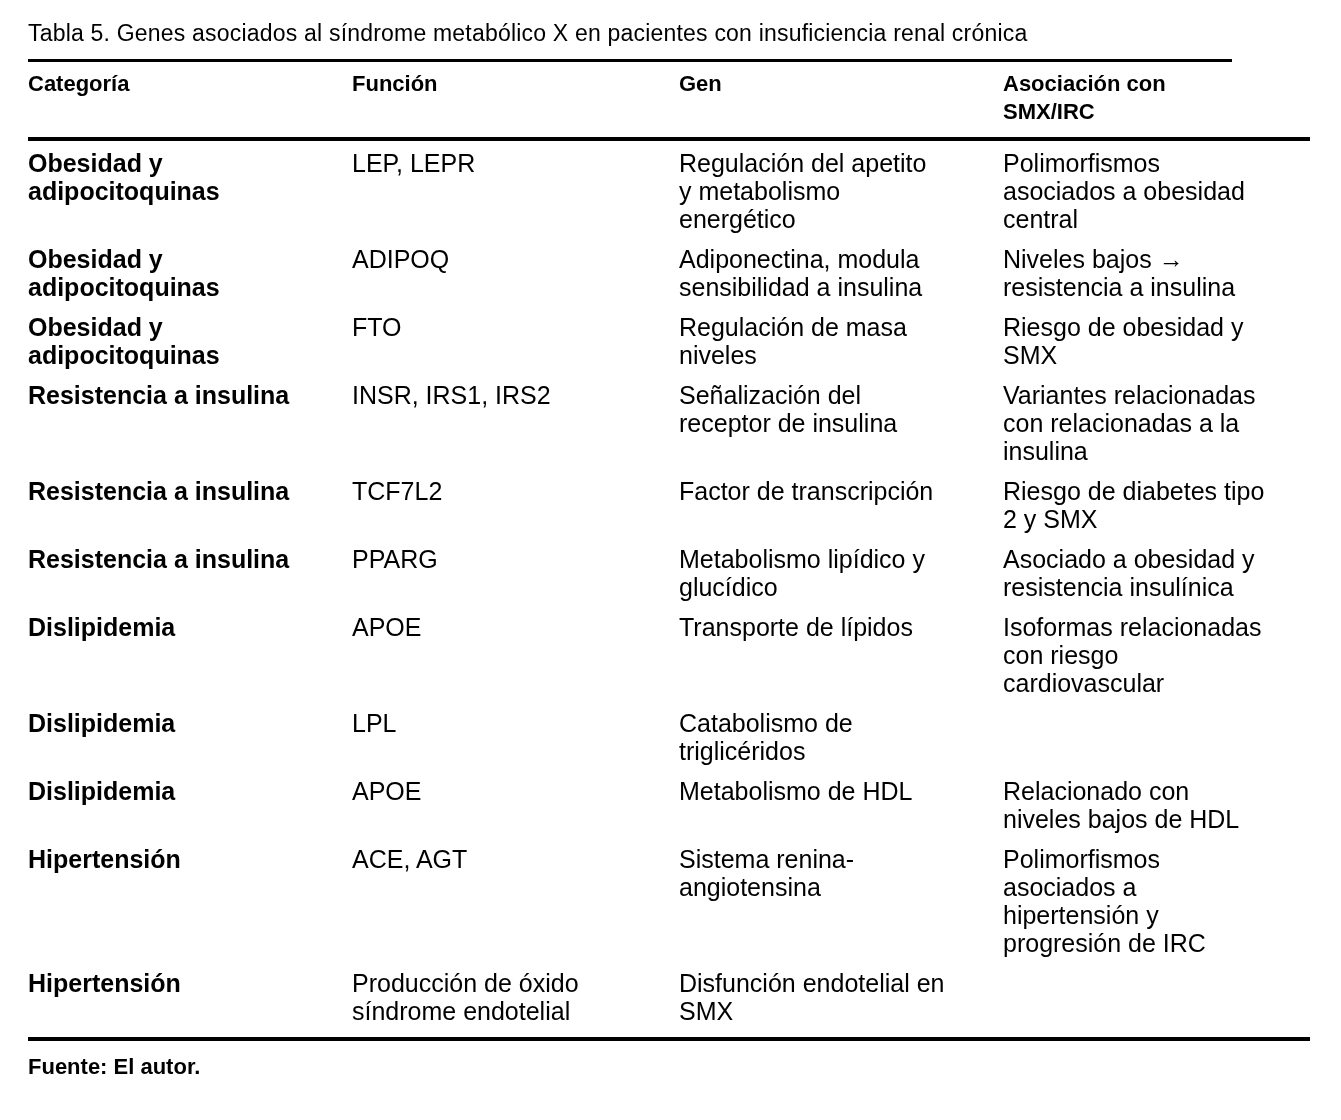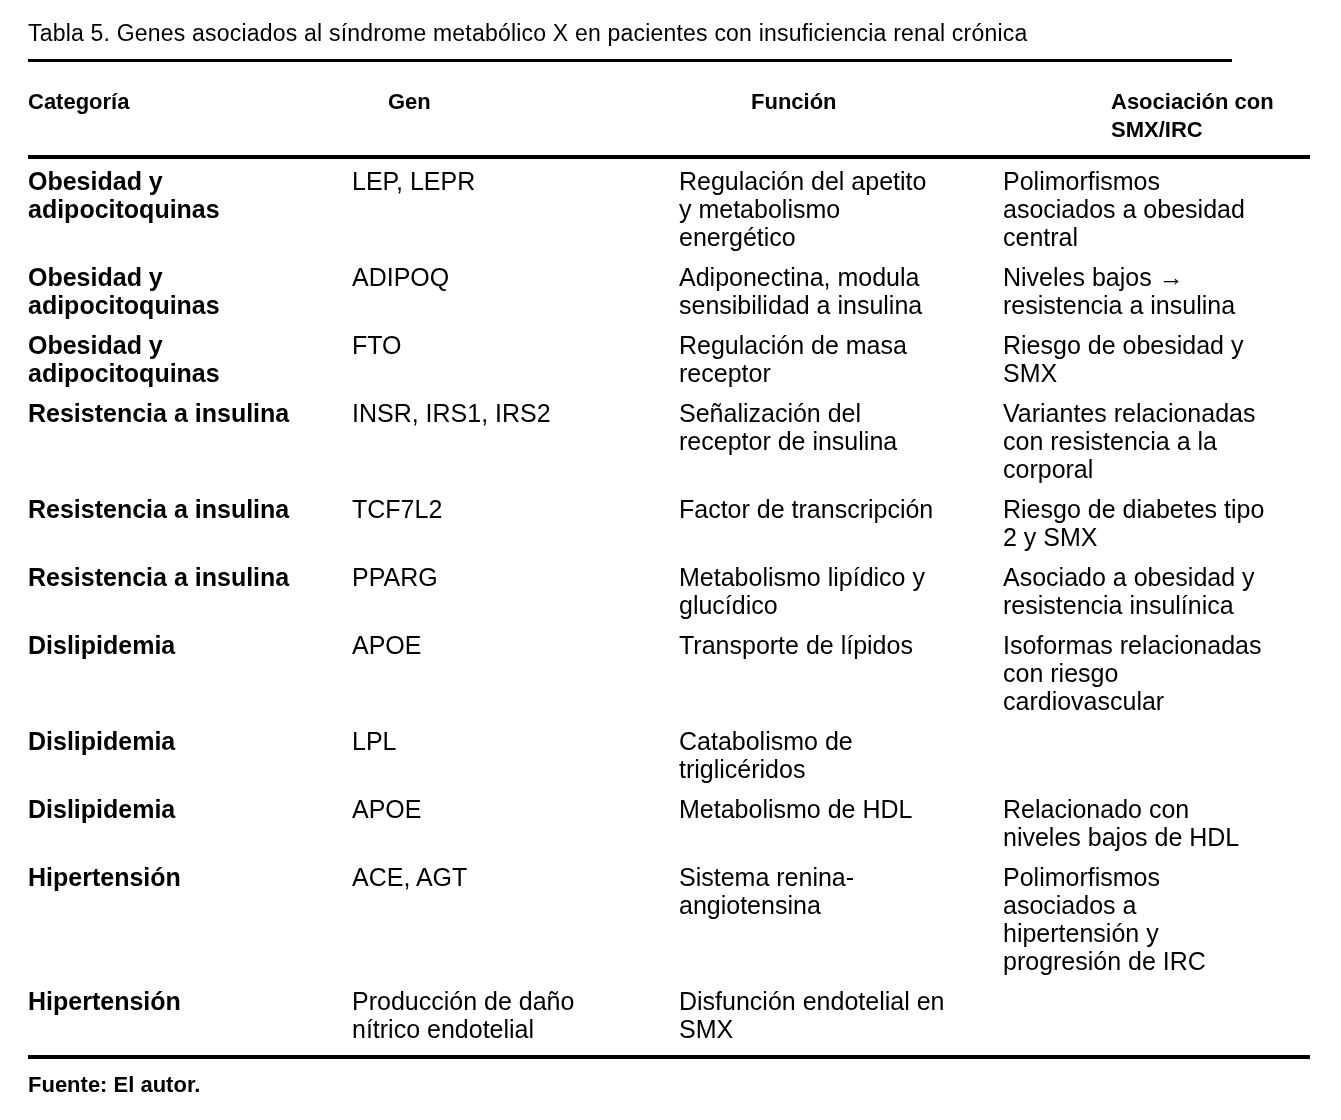--- a/index.html
+++ b/index.html
@@ -34,21 +34,21 @@
   .rule-title  { width: 1204px; border-top-width: 3px; }
   .rule-header { width: 1282px; border-top-width: 4px; }
   .rule-bottom { width: 1282px; border-top-width: 4px; }
 
   .grid-row {
     display: grid;
     grid-template-columns: 324px 327px 324px 307px;
     width: 1282px;
     align-items: start;
   }
-  .header-row { padding-top: 26px; gap: 36px; }
+  .header-row { padding-top: 8px; }
   .header-cell {
     font-size: 22px;
     font-weight: bold;
     line-height: 28px;
     padding-bottom: 11px;
   }
   .header-cell.assoc { max-width: 200px; }
 
   .tbody { padding-top: 8px; }
   .cell {
@@ -72,22 +72,22 @@
 <body>
 
 <div class="page">
 
   <div class="title">Tabla 5. Genes asociados al síndrome metabólico X en pacientes con insuficiencia renal crónica</div>
 
   <div class="rule rule-title"></div>
 
   <div class="grid-row header-row">
     <div class="header-cell">Categoría</div>
+    <div class="header-cell">Función</div>
     <div class="header-cell">Gen</div>
-    <div class="header-cell">Función</div>
     <div class="header-cell assoc">Asociación con SMX/IRC</div>
   </div>
 
   <div class="rule rule-header"></div>
 
   <div class="tbody">
 
     <div class="grid-row">
       <div class="cell category">Obesidad y adipocitoquinas</div>
       <div class="cell gene">LEP, LEPR</div>
@@ -98,29 +98,29 @@
     <div class="grid-row">
       <div class="cell category">Obesidad y adipocitoquinas</div>
       <div class="cell gene">ADIPOQ</div>
       <div class="cell func">Adiponectina, modula sensibilidad a insulina</div>
       <div class="cell assoc">Niveles bajos → resistencia a insulina</div>
     </div>
 
     <div class="grid-row">
       <div class="cell category">Obesidad y adipocitoquinas</div>
       <div class="cell gene">FTO</div>
-      <div class="cell func">Regulación de masa receptor</div>
+      <div class="cell func">Regulación de masa niveles</div>
       <div class="cell assoc">Riesgo de obesidad y SMX</div>
     </div>
 
     <div class="grid-row">
       <div class="cell category">Resistencia a insulina</div>
       <div class="cell gene">INSR, IRS1, IRS2</div>
       <div class="cell func">Señalización del receptor de insulina</div>
-      <div class="cell assoc">Variantes relacionadas con resistencia a la corporal</div>
+      <div class="cell assoc">Variantes relacionadas con relacionadas a la insulina</div>
     </div>
 
     <div class="grid-row">
       <div class="cell category">Resistencia a insulina</div>
       <div class="cell gene">TCF7L2</div>
       <div class="cell func">Factor de transcripción</div>
       <div class="cell assoc">Riesgo de diabetes tipo 2 y SMX</div>
     </div>
 
     <div class="grid-row">
@@ -152,21 +152,21 @@
 
     <div class="grid-row">
       <div class="cell category">Hipertensión</div>
       <div class="cell gene">ACE, AGT</div>
       <div class="cell func">Sistema renina-angiotensina</div>
       <div class="cell assoc">Polimorfismos asociados a hipertensión y progresión de IRC</div>
     </div>
 
     <div class="grid-row">
       <div class="cell category">Hipertensión</div>
-      <div class="cell func">Producción de daño nítrico endotelial</div>
+      <div class="cell func">Producción de óxido síndrome endotelial</div>
       <div class="cell assoc">Disfunción endotelial en SMX</div>
     </div>
 
 
   </div>
 
   <div class="rule rule-bottom"></div>
 
   <div class="source">Fuente: El autor.</div>
 

